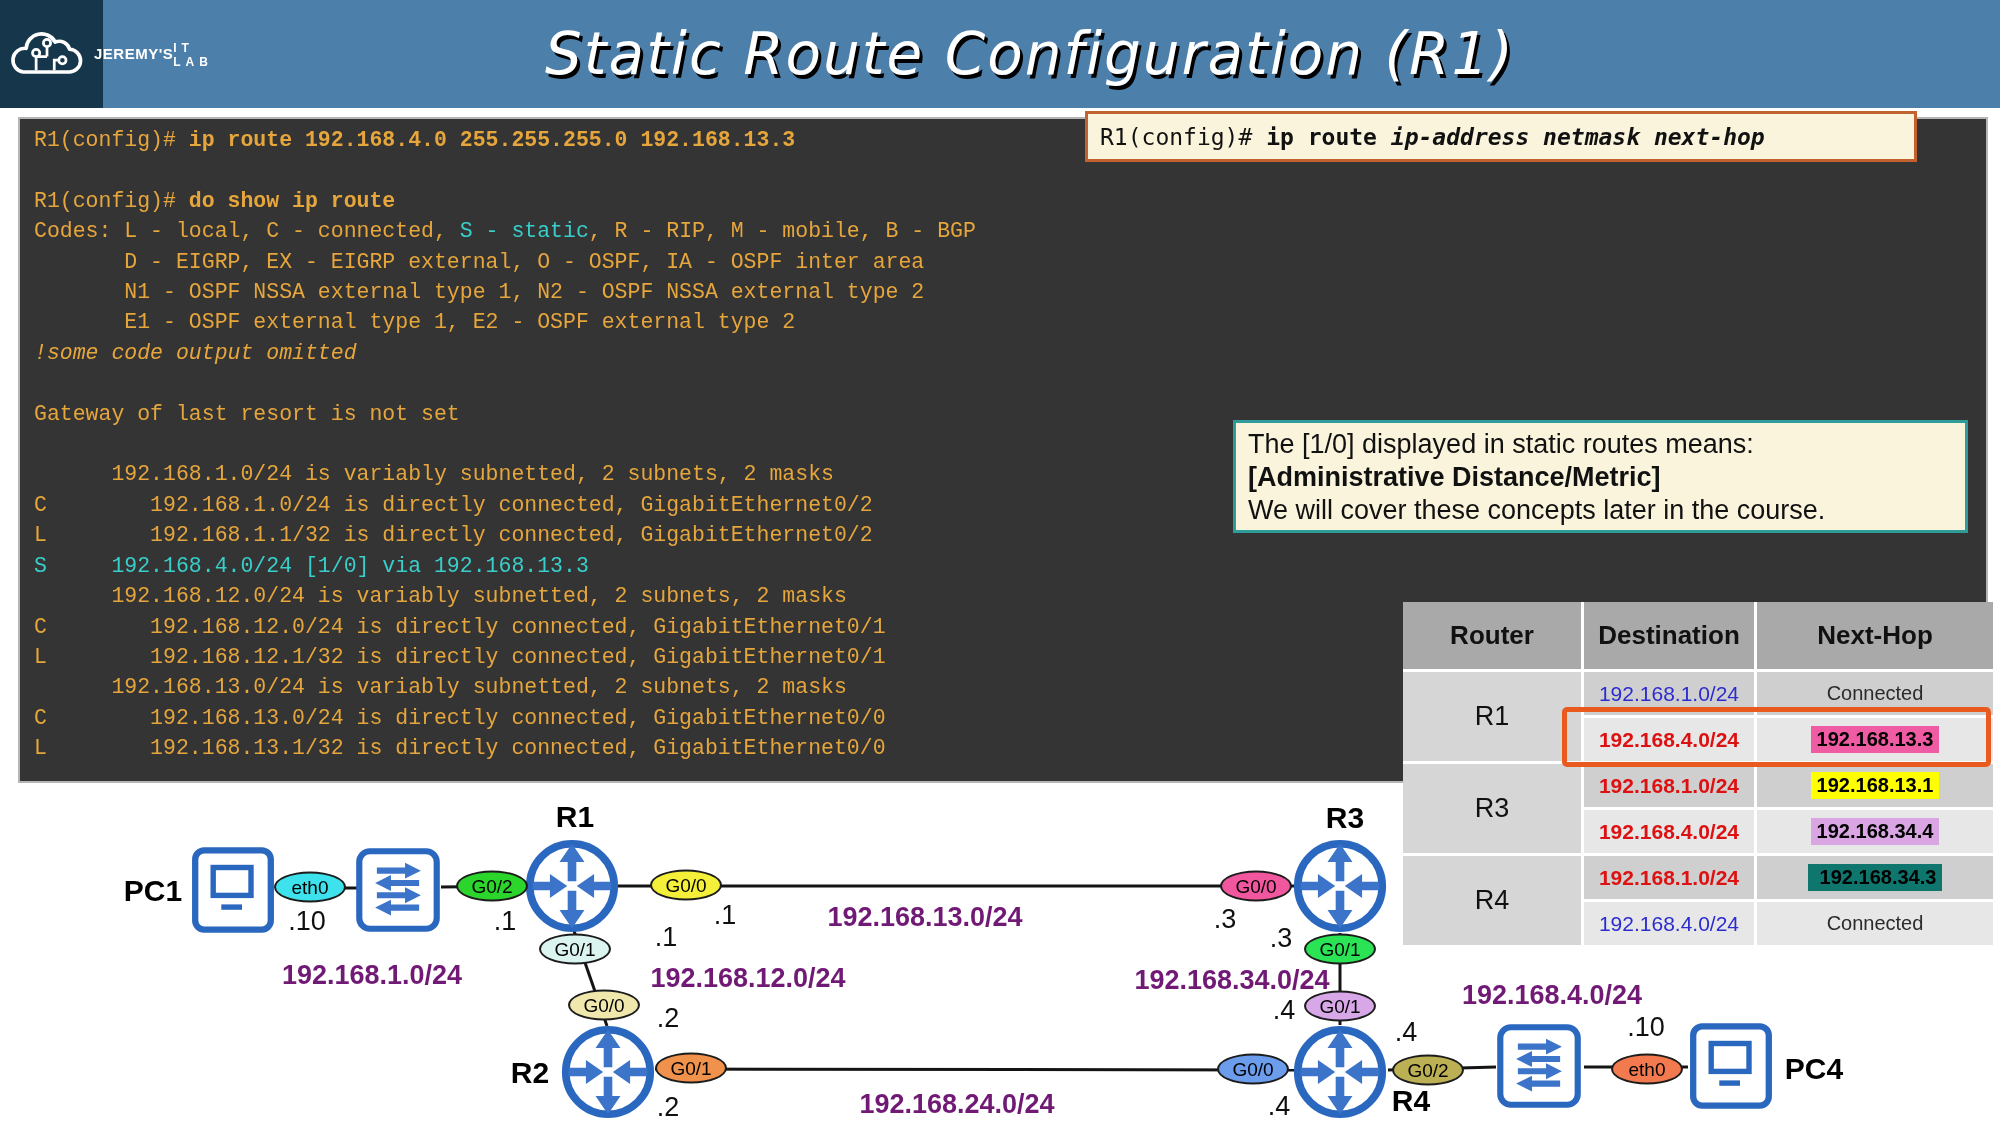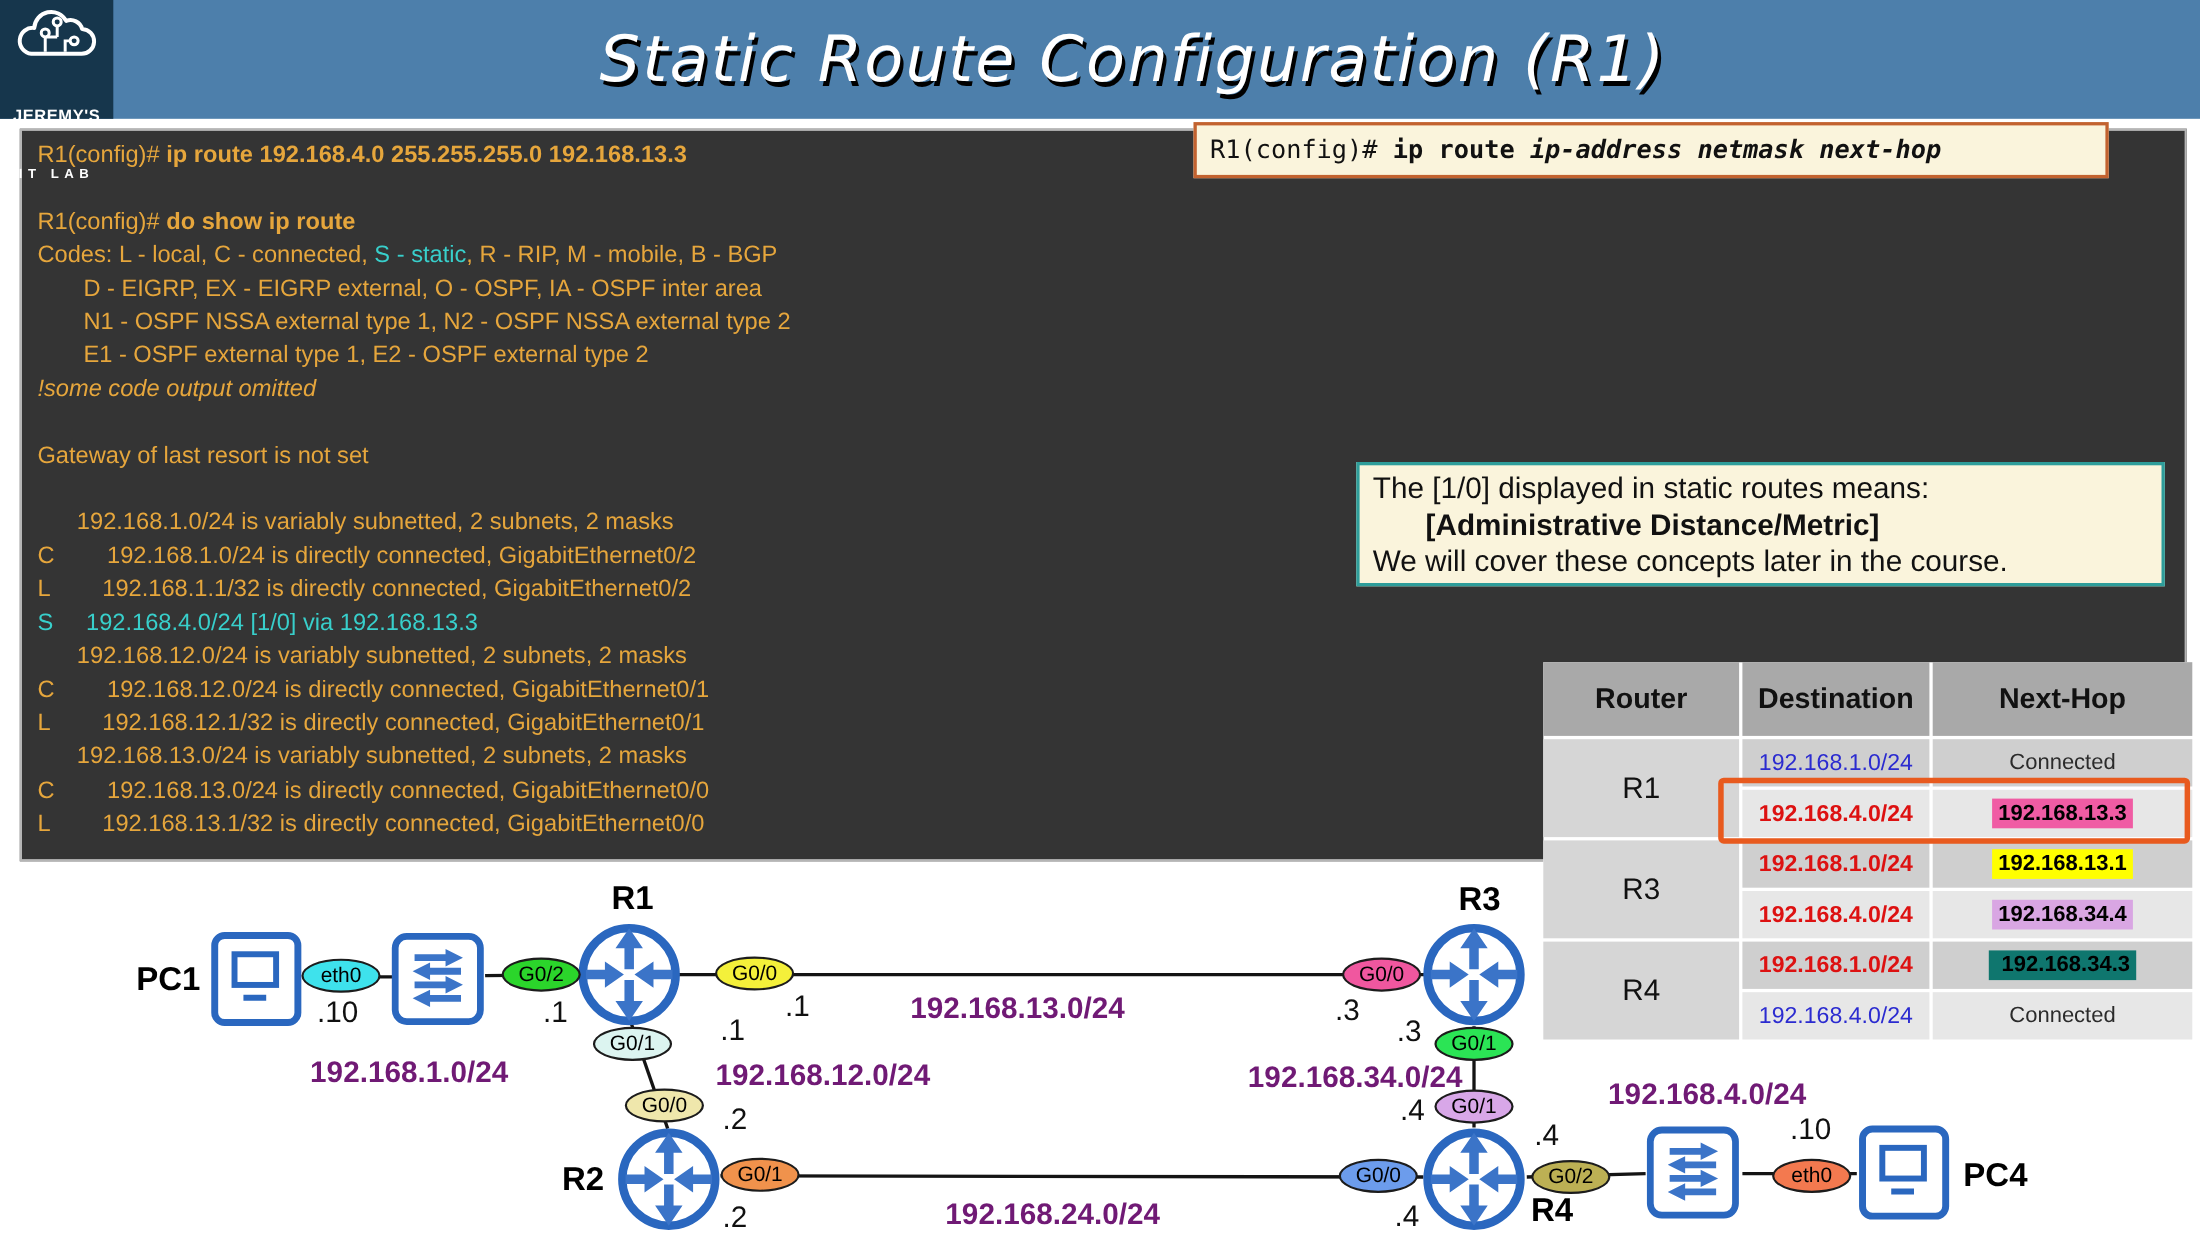--- a/index.html
+++ b/index.html
@@ -9,43 +9,43 @@
   }
   html,body{margin:0;padding:0;background:#888;}
   .stage{position:relative;width:2000px;height:1134px;background:#fff;overflow:hidden;
          font-family:"Liberation Sans",sans-serif;}
   
   .hdr{position:absolute;left:0;top:0;width:2000px;height:108px;background:var(--header-bg);}
   .title{position:absolute;left:0;top:0;width:2000px;height:108px;display:flex;align-items:center;justify-content:center;
          color:#fff;font-family:"DejaVu Sans",sans-serif;font-style:italic;font-size:58px;letter-spacing:2px;
          text-shadow:3px 4px 0 #000;white-space:nowrap;padding-left:30px;}
   .logo{position:absolute;left:0;top:0;width:103px;height:108px;background:var(--logo-bg);z-index:3;
-        display:flex;flex-direction:column;align-items:center;gap:36px;}
+        display:flex;flex-direction:row;align-items:center;}
   .logo .l1{color:#fff;font-weight:700;font-size:15px;letter-spacing:.5px;margin-top:-2px;}
   .logo .l2{color:#fff;font-weight:700;font-size:12px;letter-spacing:5px;margin-top:1px;}
   
   .term{position:absolute;left:18px;top:117px;width:1970px;height:666px;background:var(--term-bg);
         border:2px solid var(--term-border);box-sizing:border-box;z-index:1;
-        font-family:Liberation Sans, sans-serif;font-size:21.5px;line-height:30.4px;
+        font-family:Liberation Mono, monospace;font-size:21.5px;line-height:30.4px;
         color:var(--term-fg);white-space:pre;padding:6px 0 0 14px;}
   .term .b{font-weight:700;}
   .term .i{font-style:italic;}
   .term .cy{color:var(--term-cy);}
   
   .syntax{position:absolute;left:1085px;top:111px;width:832px;height:51px;box-sizing:border-box;
           background:var(--cream);border:3px solid var(--syntax-border);z-index:6;
           font-family:"DejaVu Sans Mono",monospace;font-size:23px;color:#111;
           display:flex;align-items:center;padding-left:12px;white-space:pre;}
   .syntax .cmd{font-weight:700;}
   .syntax .arg{font-weight:700;font-style:italic;}
   
   .info{position:absolute;left:1233px;top:420px;width:735px;height:113px;box-sizing:border-box;
         background:var(--cream);border:3px solid var(--info-border);z-index:4;
         font-size:27px;line-height:33px;color:#111;padding:5px 12px;}
-  .info .b{font-weight:700;margin-left:48px;}
+  .info .b{font-weight:700;}
   
   .rtable{position:absolute;left:1403px;top:602px;width:590px;display:grid;
           grid-template-columns:178px 170px 236px;grid-template-rows:67px;grid-auto-rows:43px;
           gap:3px;background:#fff;z-index:5;}
   .rtable .cell{display:flex;align-items:center;justify-content:center;}
   .rtable .th{background:#A9A9A9;font-weight:700;font-size:26px;color:#111;}
   .rtable .rcell{background:#D6D6D6;font-size:27px;color:#111;grid-row:span 2;}
   .rtable .sa{background:#CFCFCF;}
   .rtable .sb{background:#E7E7E7;}
   .rtable .dest{font-size:21px;font-weight:700;}

